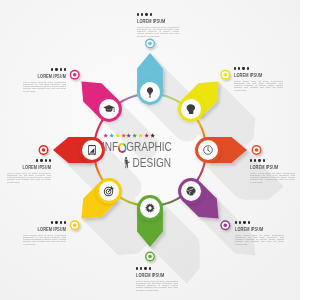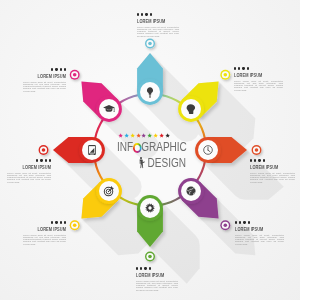--- a/index.html
+++ b/index.html
@@ -12,21 +12,21 @@
 .blk .dots{display:flex;gap:1.9px;height:3.0px;align-items:center;}
 .blk .dots i{width:2.3px;height:2.3px;background:#2a2a2a;border-radius:50%;display:block;flex:0 0 auto;}
 .blk .ttl{font-size:5.6px;font-weight:bold;letter-spacing:0.1px;color:#575757;
   margin-top:2.6px;white-space:nowrap;transform:scaleX(.70);line-height:5px;}
 .blk .bdy{font-size:2.3px;line-height:2.25px;color:#9a9a9a;margin-top:2.0px;
   text-align:justify;}
 .blk.r{text-align:right;}
 .blk.r .dots{justify-content:flex-end;}
 .blk.r .ttl{transform-origin:100% 50%;}
 .blk.l .ttl{transform-origin:0% 50%;}
-#logo{position:absolute;left:117px;top:133px;width:69px;text-align:center;}
+#logo{position:absolute;left:102px;top:133px;width:69px;text-align:center;}
 #logoline1 span,#logoline2 span{display:inline-block;}
 #stars{display:flex;gap:0.55px;justify-content:flex-start;margin:0 0 0 1px;}
 #stars svg{width:5.3px;height:5.3px;display:block;}
 #logoline1{font-size:11.9px;color:#6e6e6e;letter-spacing:-0.1px;
   white-space:nowrap;line-height:11px;display:flex;align-items:center;
   justify-content:flex-start;font-weight:400;transform:scaleX(.845);
   transform-origin:0 50%;margin-top:4px;}
 .ringo{position:relative;display:inline-block;width:9.6px;height:9.6px;
   border-radius:50%;margin:0 0.2px;box-sizing:border-box;flex:0 0 auto;}
 .ringo::before{content:"";position:absolute;inset:0;border-radius:50%;

